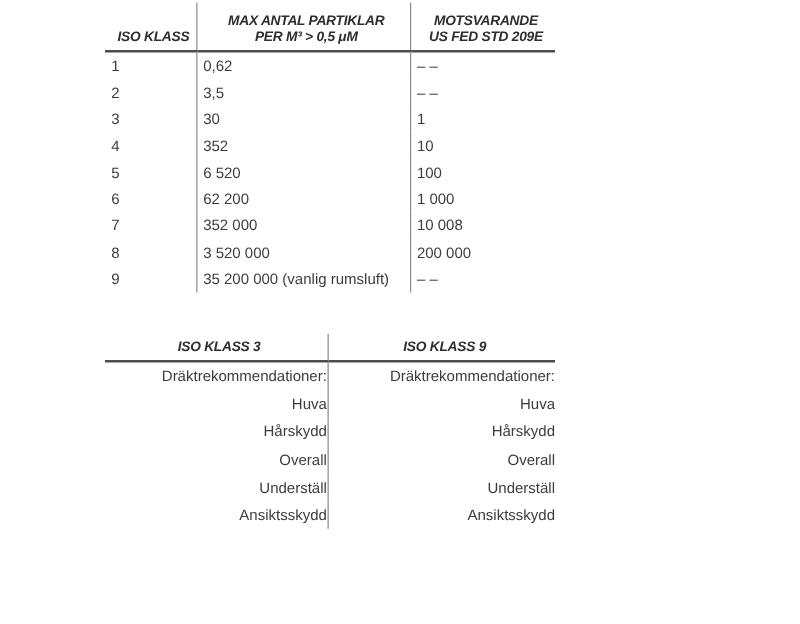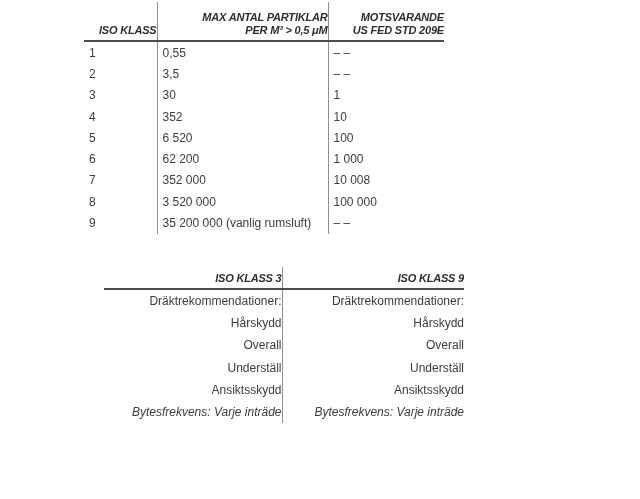--- a/index.html
+++ b/index.html
@@ -17,21 +17,21 @@
     border-collapse: collapse;
     table-layout: fixed;
   }
   th {
     font-style: italic;
     font-weight: bold;
     font-size: 11px;
     line-height: 12.5px;
     letter-spacing: -0.2px;
     color: var(--heading, #2e2e2e);
-    text-align: right;
+    text-align: center;
     vertical-align: bottom;
     padding: 0 0 4px 5px;
     border-bottom: 2px solid var(--rule-dark, #4d4d4d);
   }
   td {
     font-size: 12px;
     vertical-align: middle;
     padding: 0 0 0 5px;
     white-space: nowrap;
     overflow: hidden;
@@ -39,21 +39,21 @@
   .hl { display: block; }
 
   
   .particle-table { left: 84px; top: 2px; width: 360px; }
   .particle-table th { height: 34px; }
   .particle-table td { height: 21.3px; }
   .particle-table th + th,
   .particle-table td + td { border-left: 1px solid var(--rule-light, #8f8f8f); }
 
   
-  .rec-table { left: 84px; top: 267px; width: 360px; margin-left: 20px; }
+  .rec-table { left: 84px; top: 267px; width: 360px; }
   .rec-table th { height: 17px; padding-bottom: 4px; }
   .rec-table td { height: 22.2px; text-align: right; }
   .rec-table th + th,
   .rec-table td + td { border-left: 1px solid var(--rule-light, #8f8f8f); }
   .rec-table tr.italic-row td { font-style: italic; }
 </style>
 </head>
 <body>
 
 <div class="page">
@@ -75,21 +75,21 @@
         </th>
         <th>
           <span class="hl">MOTSVARANDE</span>
           <span class="hl">US FED STD 209E</span>
         </th>
       </tr>
     </thead>
     <tbody>
       <tr>
         <td>1</td>
-        <td>0,55</td>
+        <td>0,62</td>
         <td>– –</td>
       </tr>
       <tr>
         <td>2</td>
         <td>3,5</td>
         <td>– –</td>
       </tr>
       <tr>
         <td>3</td>
         <td>30</td>
@@ -111,21 +111,21 @@
         <td>1 000</td>
       </tr>
       <tr>
         <td>7</td>
         <td>352 000</td>
         <td>10 008</td>
       </tr>
       <tr>
         <td>8</td>
         <td>3 520 000</td>
-        <td>100 000</td>
+        <td>200 000</td>
       </tr>
       <tr>
         <td>9</td>
         <td>35 200 000 (vanlig rumsluft)</td>
         <td>– –</td>
       </tr>
     </tbody>
   </table>
 
   <table class="rec-table">
@@ -138,35 +138,35 @@
         <th>ISO KLASS 3</th>
         <th>ISO KLASS 9</th>
       </tr>
     </thead>
     <tbody>
       <tr>
         <td>Dräktrekommendationer:</td>
         <td>Dräktrekommendationer:</td>
       </tr>
       <tr>
+        <td>Huva</td>
+        <td>Huva</td>
+      </tr>
+      <tr>
         <td>Hårskydd</td>
         <td>Hårskydd</td>
       </tr>
       <tr>
         <td>Overall</td>
         <td>Overall</td>
       </tr>
       <tr>
         <td>Underställ</td>
         <td>Underställ</td>
       </tr>
       <tr>
         <td>Ansiktsskydd</td>
         <td>Ansiktsskydd</td>
       </tr>
-      <tr class="italic-row">
-        <td>Bytesfrekvens: Varje inträde</td>
-        <td>Bytesfrekvens: Varje inträde</td>
-      </tr>
     </tbody>
   </table>
 
 </div>
 
 </body></html>

